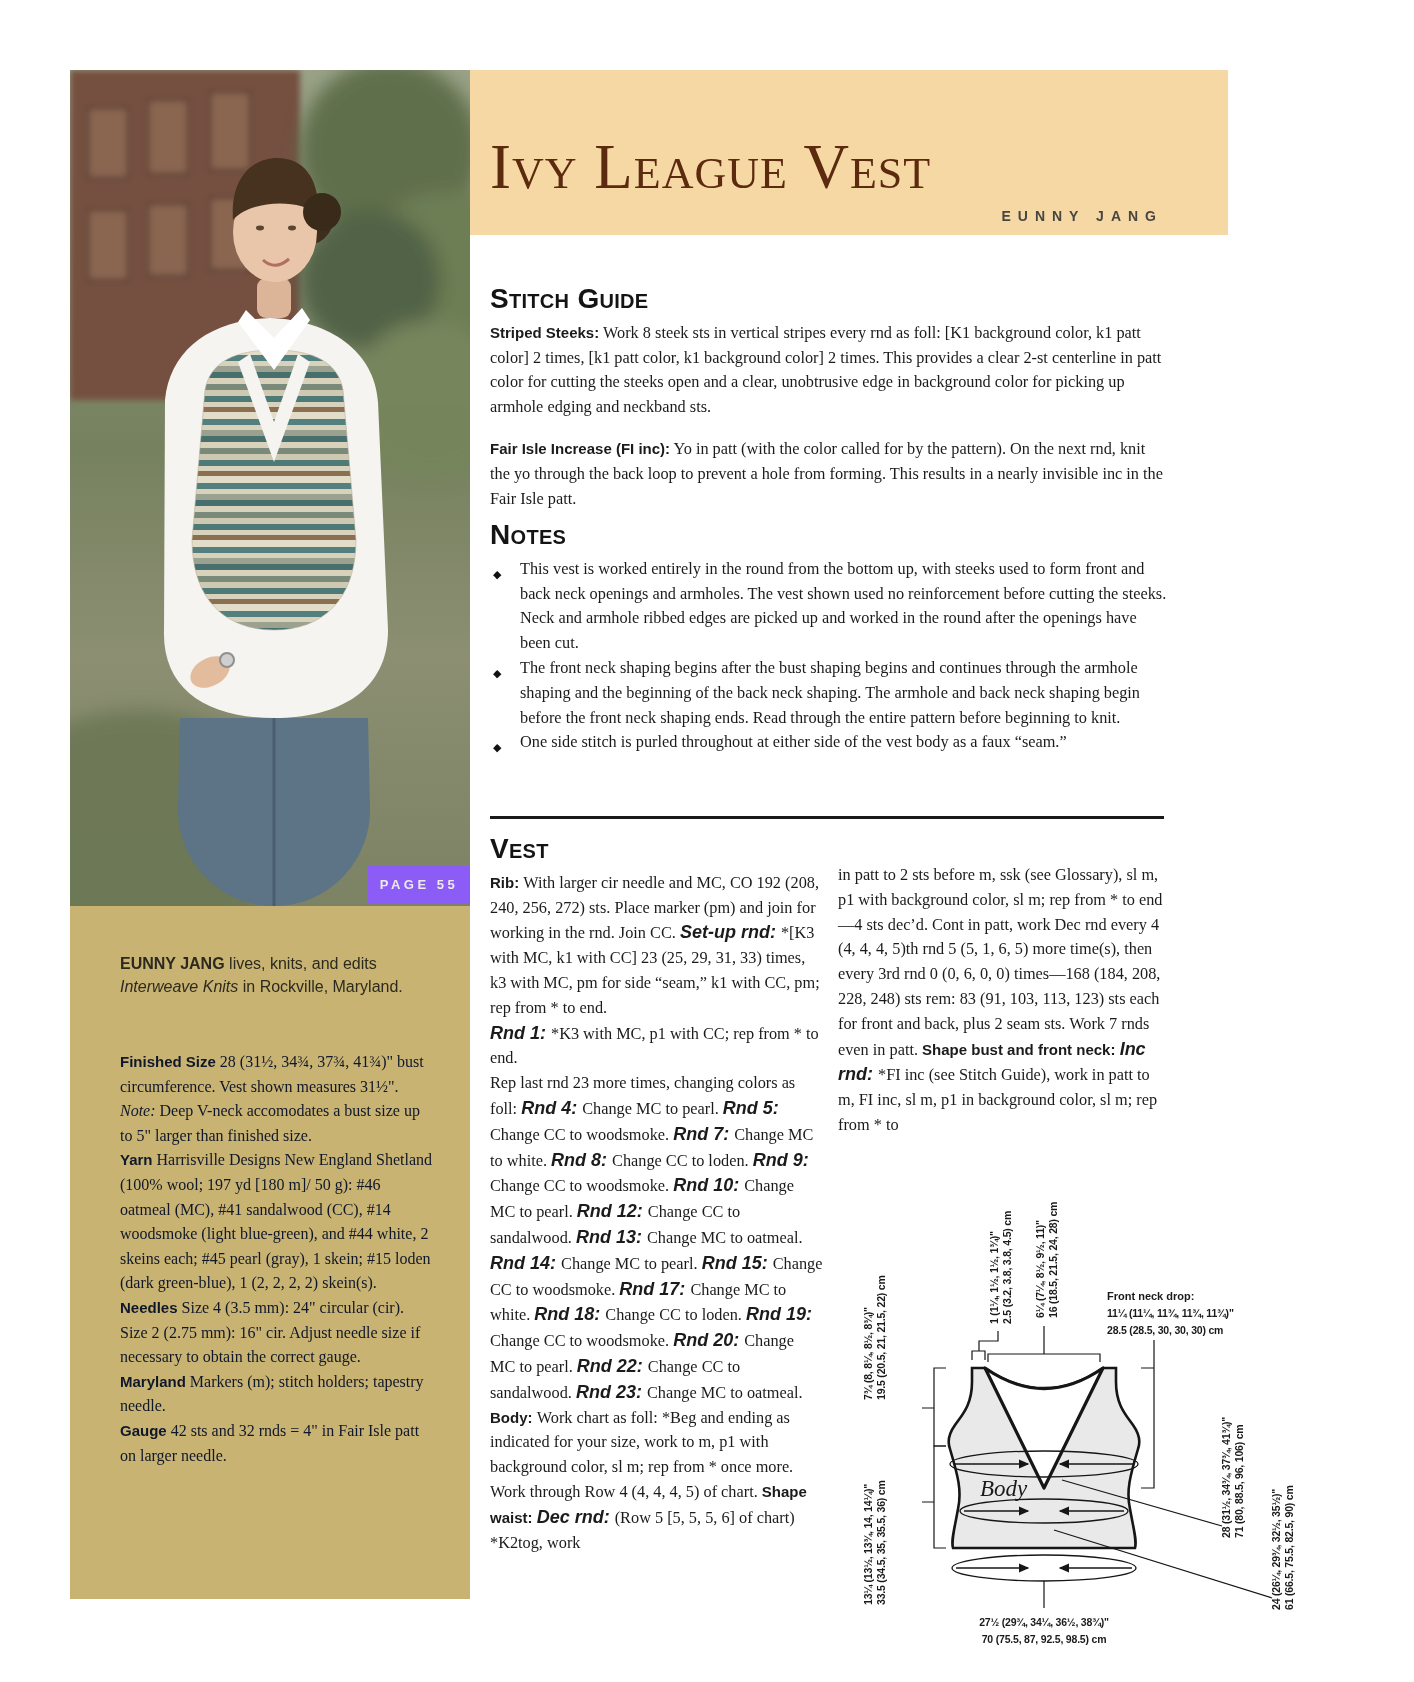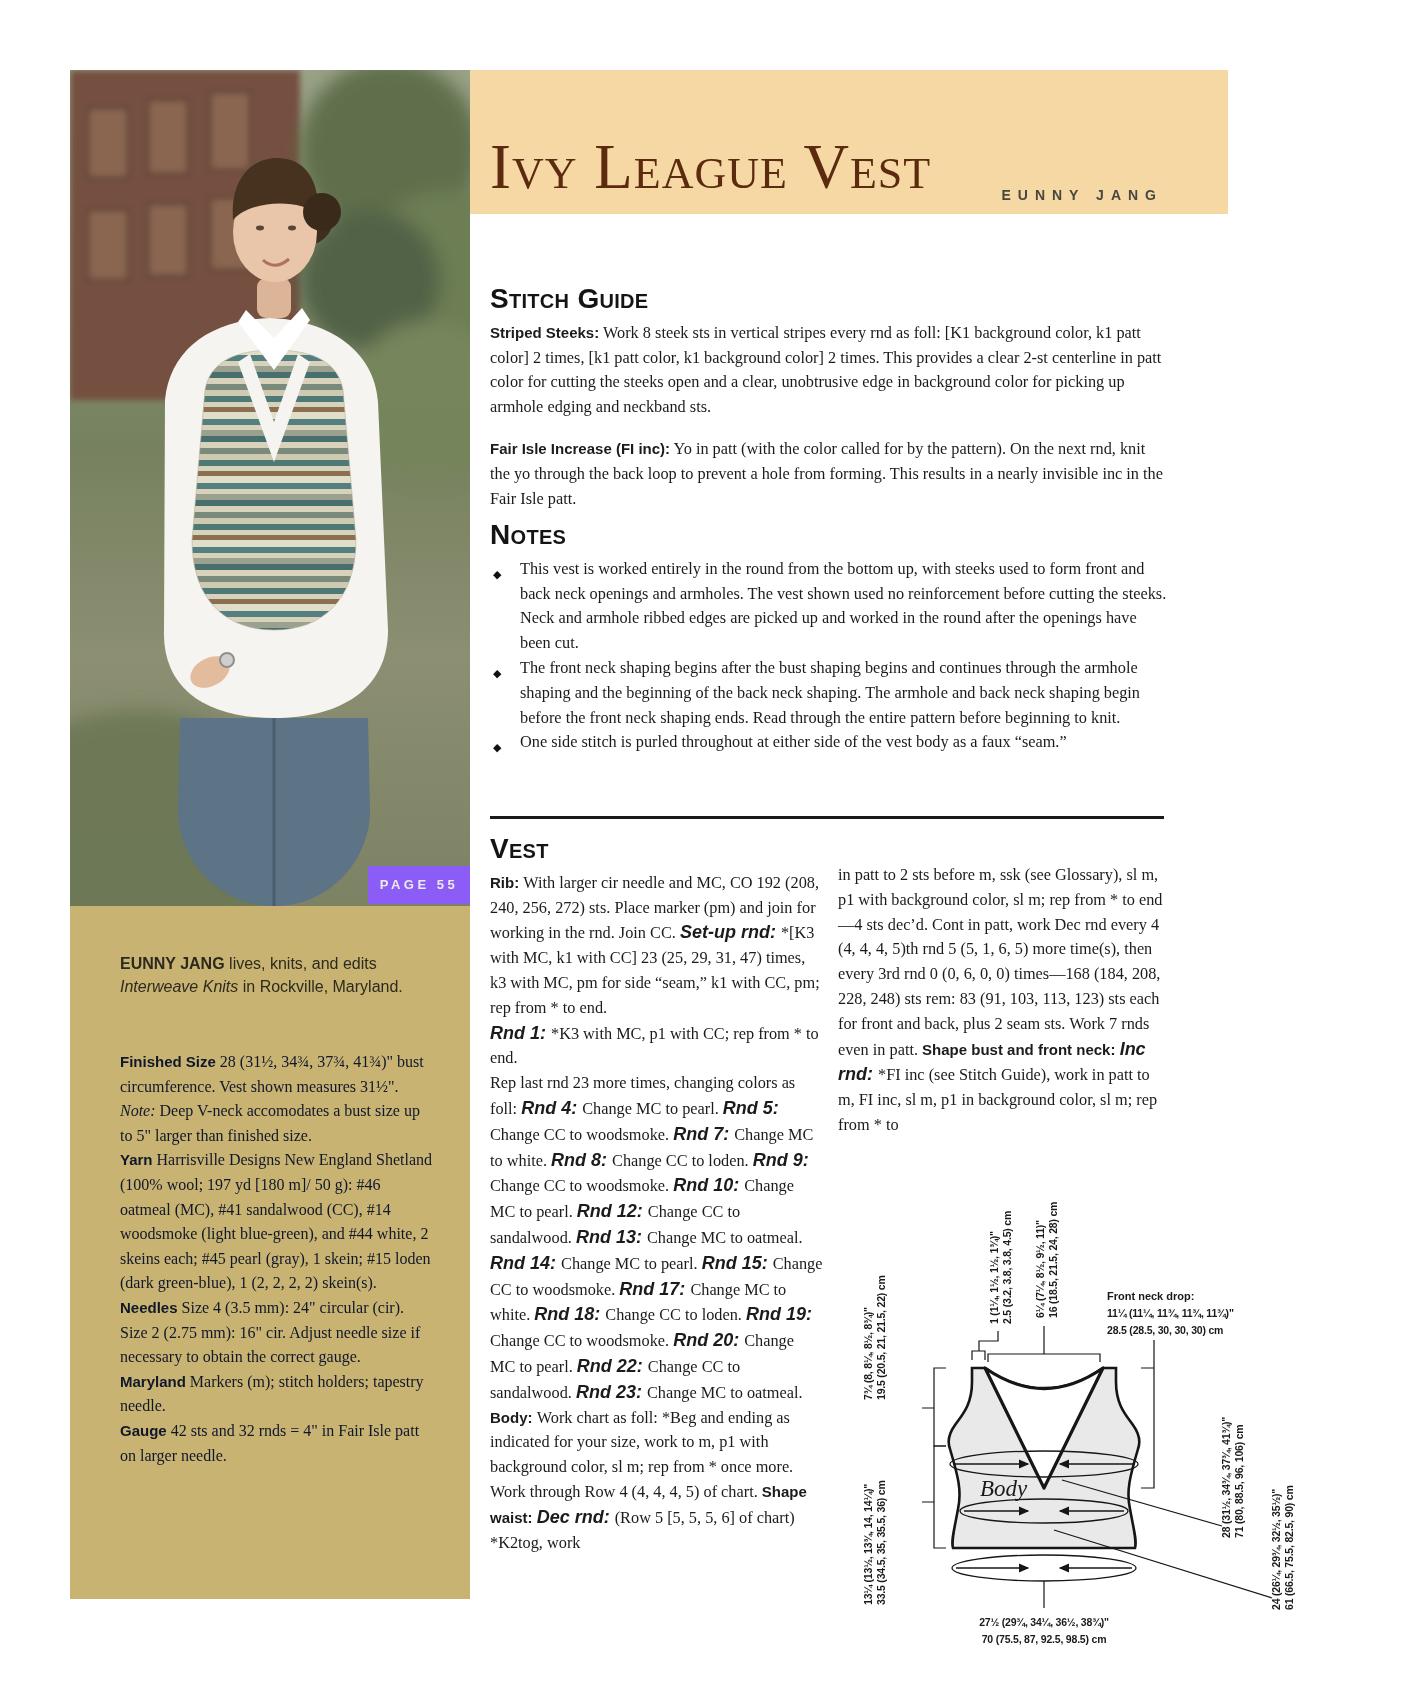--- a/index.html
+++ b/index.html
@@ -14,21 +14,21 @@
   .photo svg{display:block;}
 
   
   .badge{
     left:368px;top:866px;width:102px;height:38px;background:#8b5cf6;color:#ecebe9;
     font-family:"Liberation Sans",sans-serif;font-weight:700;font-size:13px;line-height:38px;
     letter-spacing:3.5px;text-align:center;
   }
 
   
-  .banner{left:470px;top:70px;width:758px;height:144px;background:#f6d8a5;}
+  .banner{left:470px;top:70px;width:758px;height:165px;background:#f6d8a5;}
   .banner h1{
     margin:66px 0 0 20px;font-family:"Liberation Serif",serif;font-weight:400;
     font-variant:small-caps;font-size:63px;line-height:1;color:#5c2a0e;letter-spacing:1px;
   }
   .byline{
     position:absolute;right:65px;bottom:11px;font-family:"Liberation Sans",sans-serif;
     font-weight:700;font-size:14px;letter-spacing:7px;color:#474740;
   }
 
   
@@ -166,21 +166,21 @@
   <h2 class="sec-h">Notes</h2>
   <div class="note-item"><span class="note-bullet">◆</span><span>This vest is worked entirely in the round from the bottom up, with steeks used to form front and back neck openings and armholes. The vest shown used no reinforcement before cutting the steeks. Neck and armhole ribbed edges are picked up and worked in the round after the openings have been cut.</span></div>
   <div class="note-item"><span class="note-bullet">◆</span><span>The front neck shaping begins after the bust shaping begins and continues through the armhole shaping and the beginning of the back neck shaping. The armhole and back neck shaping begin before the front neck shaping ends. Read through the entire pattern before beginning to knit.</span></div>
   <div class="note-item"><span class="note-bullet">◆</span><span>One side stitch is purled throughout at either side of the vest body as a faux “seam.”</span></div>
 </section>
 
 <div class="abs rule"></div>
 
 <section class="abs col col1 bodytxt">
   <h2 class="sec-h">Vest</h2>
-  <p><span class="rt-b">Rib: </span><span>With larger cir needle and MC, CO 192 (208, 240, 256, 272) sts. Place marker (pm) and join for working in the rnd. Join CC. </span><span class="rt-bi">Set-up rnd: </span><span>*[K3 with MC, k1 with CC] 23 (25, 29, 31, 47) times, k3 with MC, pm for side “seam,” k1 with CC, pm; rep from * to end.</span></p>
+  <p><span class="rt-b">Rib: </span><span>With larger cir needle and MC, CO 192 (208, 240, 256, 272) sts. Place marker (pm) and join for working in the rnd. Join CC. </span><span class="rt-bi">Set-up rnd: </span><span>*[K3 with MC, k1 with CC] 23 (25, 29, 31, 33) times, k3 with MC, pm for side “seam,” k1 with CC, pm; rep from * to end.</span></p>
   <p><span class="rt-bi">Rnd 1: </span><span>*K3 with MC, p1 with CC; rep from * to end.</span></p>
   <p><span>Rep last rnd 23 more times, changing colors as foll: </span><span class="rt-bi">Rnd 4: </span><span>Change MC to pearl. </span><span class="rt-bi">Rnd 5: </span><span>Change CC to woodsmoke. </span><span class="rt-bi">Rnd 7: </span><span>Change MC to white. </span><span class="rt-bi">Rnd 8: </span><span>Change CC to loden. </span><span class="rt-bi">Rnd 9: </span><span>Change CC to woodsmoke. </span><span class="rt-bi">Rnd 10: </span><span>Change MC to pearl. </span><span class="rt-bi">Rnd 12: </span><span>Change CC to sandalwood. </span><span class="rt-bi">Rnd 13: </span><span>Change MC to oatmeal. </span><span class="rt-bi">Rnd 14: </span><span>Change MC to pearl. </span><span class="rt-bi">Rnd 15: </span><span>Change CC to woodsmoke. </span><span class="rt-bi">Rnd 17: </span><span>Change MC to white. </span><span class="rt-bi">Rnd 18: </span><span>Change CC to loden. </span><span class="rt-bi">Rnd 19: </span><span>Change CC to woodsmoke. </span><span class="rt-bi">Rnd 20: </span><span>Change MC to pearl. </span><span class="rt-bi">Rnd 22: </span><span>Change CC to sandalwood. </span><span class="rt-bi">Rnd 23: </span><span>Change MC to oatmeal. </span><span class="rt-b">Body: </span><span>Work chart as foll: *Beg and ending as indicated for your size, work to m, p1 with background color, sl m; rep from * once more. Work through Row 4 (4, 4, 4, 5) of chart. </span><span class="rt-b">Shape waist: </span><span class="rt-bi">Dec rnd: </span><span>(Row 5 [5, 5, 5, 6] of chart) *K2tog, work</span></p>
 </section>
 
 <section class="abs col col2 bodytxt">
   <div class="pad"></div>
   <p><span>in patt to 2 sts before m, ssk (see Glossary), sl m, p1 with background color, sl m; rep from * to end—4 sts dec’d. Cont in patt, work Dec rnd every 4 (4, 4, 4, 5)th rnd 5 (5, 1, 6, 5) more time(s), then every 3rd rnd 0 (0, 6, 0, 0) times—168 (184, 208, 228, 248) sts rem: 83 (91, 103, 113, 123) sts each for front and back, plus 2 seam sts. Work 7 rnds even in patt. </span><span class="rt-b">Shape bust and front neck: </span><span class="rt-bi">Inc rnd: </span><span>*FI inc (see Stitch Guide), work in patt to m, FI inc, sl m, p1 in background color, sl m; rep from * to</span></p>
 </section>
 
 <aside class="abs sidebar">

